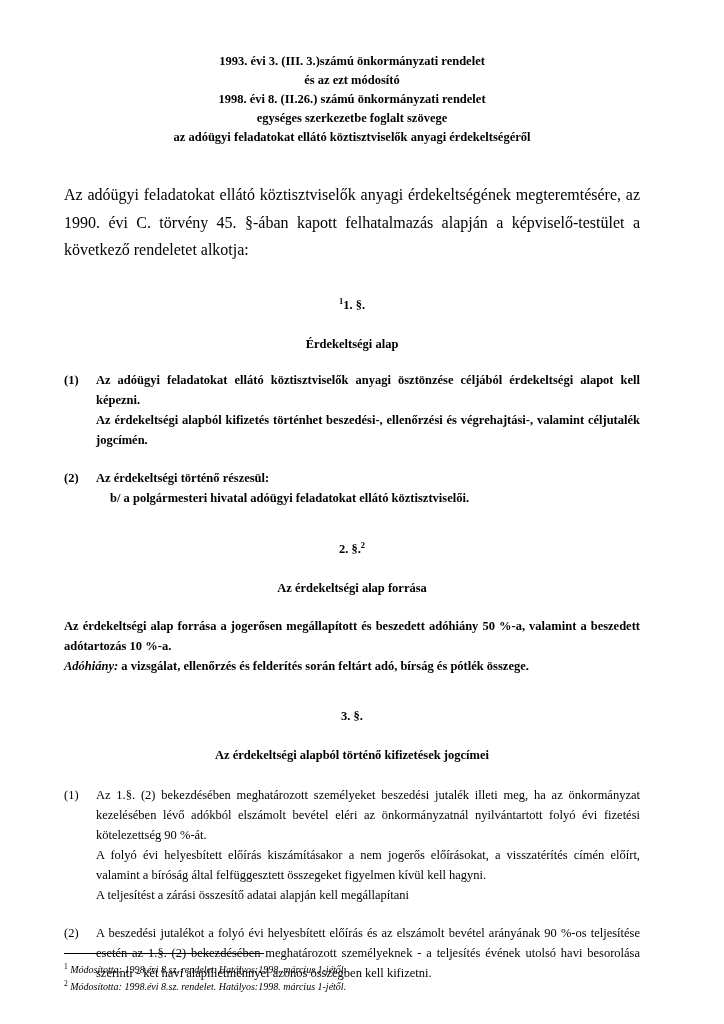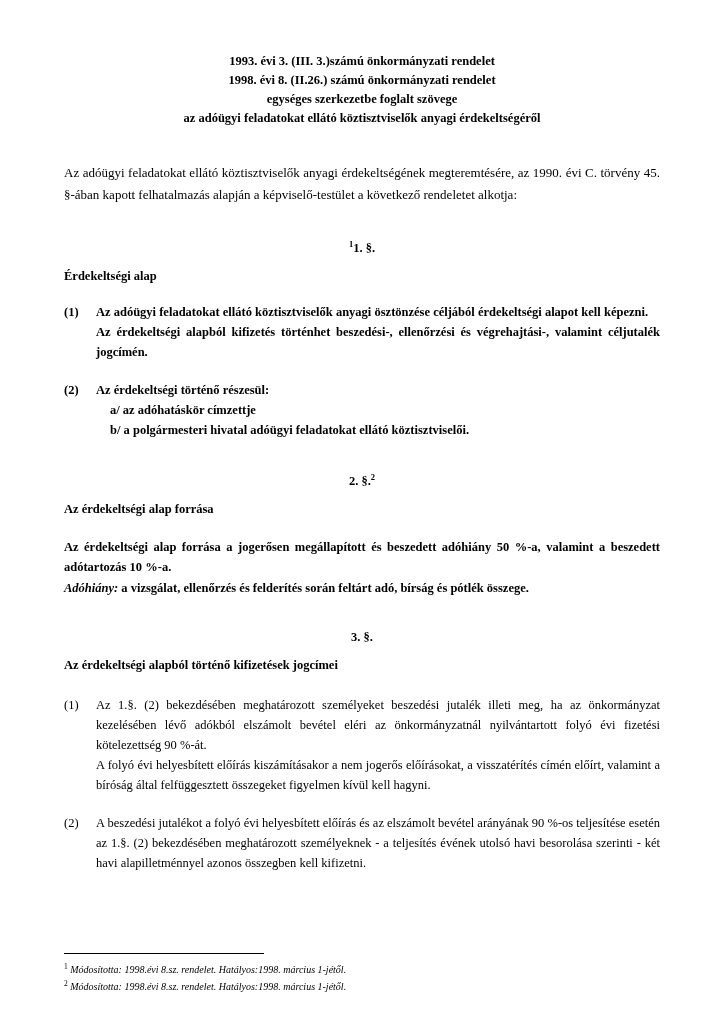--- a/index.html
+++ b/index.html
@@ -11,57 +11,58 @@
     width: 724px;
     height: 1024px;
     font-family: "Liberation Serif", serif;
     color: #000000;
     overflow: hidden;
   }
   .page {
     box-sizing: border-box;
     width: 724px;
     height: 1024px;
-    padding: 48px 64px 20px 64px;
+    padding: 48px 84px 20px 64px;
     position: relative;
   }
   .title-block {
     text-align: center;
     font-weight: bold;
     font-size: 12.5px;
     line-height: 1.52;
     margin-top: 4px;
   }
   .title-block div {
     white-space: nowrap;
   }
   .intro {
     margin-top: 34px;
-    font-size: 13px;
+    font-size: 16px;
     line-height: 1.72;
     text-align: justify;
   }
   .intro p {
     margin: 0;
   }
   .section-num {
     text-align: center;
     font-weight: bold;
     font-size: 12.5px;
     margin-top: 32px;
   }
   .section-num .sup {
     font-size: 8.5px;
     vertical-align: super;
     font-weight: bold;
   }
   .section-title {
-    font-weight: bold;
-    font-size: 12.5px;
-    margin-top: 13px;
+    text-align: center;
+    font-weight: bold;
+    font-size: 12.5px;
+    margin-top: 24px;
   }
   .clause {
     display: flex;
     margin-top: 18px;
     font-size: 12.5px;
     line-height: 1.6;
   }
   .clause .marker {
     width: 32px;
     flex: 0 0 32px;
@@ -125,20 +126,21 @@
     font-style: normal;
   }
 </style>
 </head>
 <body>
 
 <div class="page">
 
   <div class="title-block">
     <div>1993. évi 3. (III. 3.)számú önkormányzati rendelet</div>
+    <div>és az ezt módosító</div>
     <div>1998. évi 8. (II.26.) számú önkormányzati rendelet</div>
     <div>egységes szerkezetbe foglalt szövege</div>
     <div>az adóügyi feladatokat ellátó köztisztviselők anyagi érdekeltségéről</div>
   </div>
 
   <div class="intro">
     <p>Az adóügyi feladatokat ellátó köztisztviselők anyagi érdekeltségének megteremtésére, az 1990. évi C. törvény 45. §-ában kapott felhatalmazás alapján a képviselő-testület a következő rendeletet alkotja:</p>
   </div>
 
   <div class="section-num">
@@ -151,21 +153,20 @@
     <div class="body bold">
       <p>Az adóügyi feladatokat ellátó köztisztviselők anyagi ösztönzése céljából érdekeltségi alapot kell képezni.</p>
       <p>Az érdekeltségi alapból kifizetés történhet beszedési-, ellenőrzési és végrehajtási-, valamint céljutalék jogcímén.</p>
     </div>
   </div>
 
   <div class="clause">
     <div class="marker">(2)</div>
     <div class="body bold">
       <p>Az érdekeltségi történő részesül:</p>
-      <p class="indent-sub">a/ az adóhatáskör címzettje</p>
       <p class="indent-sub">b/ a polgármesteri hivatal adóügyi feladatokat ellátó köztisztviselői.</p>
     </div>
   </div>
 
   <div class="section-num">
     <span>2. §.</span><span class="sup">2</span>
   </div>
   <div class="section-title">Az érdekeltségi alap forrása</div>
 
   <div class="para-block">
@@ -176,20 +177,21 @@
   <div class="section-num">
     <span>3. §.</span>
   </div>
   <div class="section-title">Az érdekeltségi alapból történő kifizetések jogcímei</div>
 
   <div class="clause" style="margin-top:22px;">
     <div class="marker plain">(1)</div>
     <div class="body">
       <p>Az 1.§. (2) bekezdésében meghatározott személyeket beszedési jutalék illeti meg, ha az önkormányzat kezelésében lévő adókból elszámolt bevétel eléri az önkormányzatnál nyilvántartott folyó évi fizetési kötelezettség 90 %-át.</p>
       <p>A folyó évi helyesbített előírás kiszámításakor a nem jogerős előírásokat, a visszatérítés címén előírt, valamint a bíróság által felfüggesztett összegeket figyelmen kívül kell hagyni.</p>
+      <p>A teljesítést a zárási összesítő adatai alapján kell megállapítani</p>
     </div>
   </div>
 
   <div class="clause">
     <div class="marker plain">(2)</div>
     <div class="body">
       <p>A beszedési jutalékot a folyó évi helyesbített előírás és az elszámolt bevétel arányának 90 %-os teljesítése esetén az 1.§. (2) bekezdésében meghatározott személyeknek - a teljesítés évének utolsó havi besorolása szerinti - két havi alapilletménnyel azonos összegben kell kifizetni.</p>
     </div>
   </div>
 

